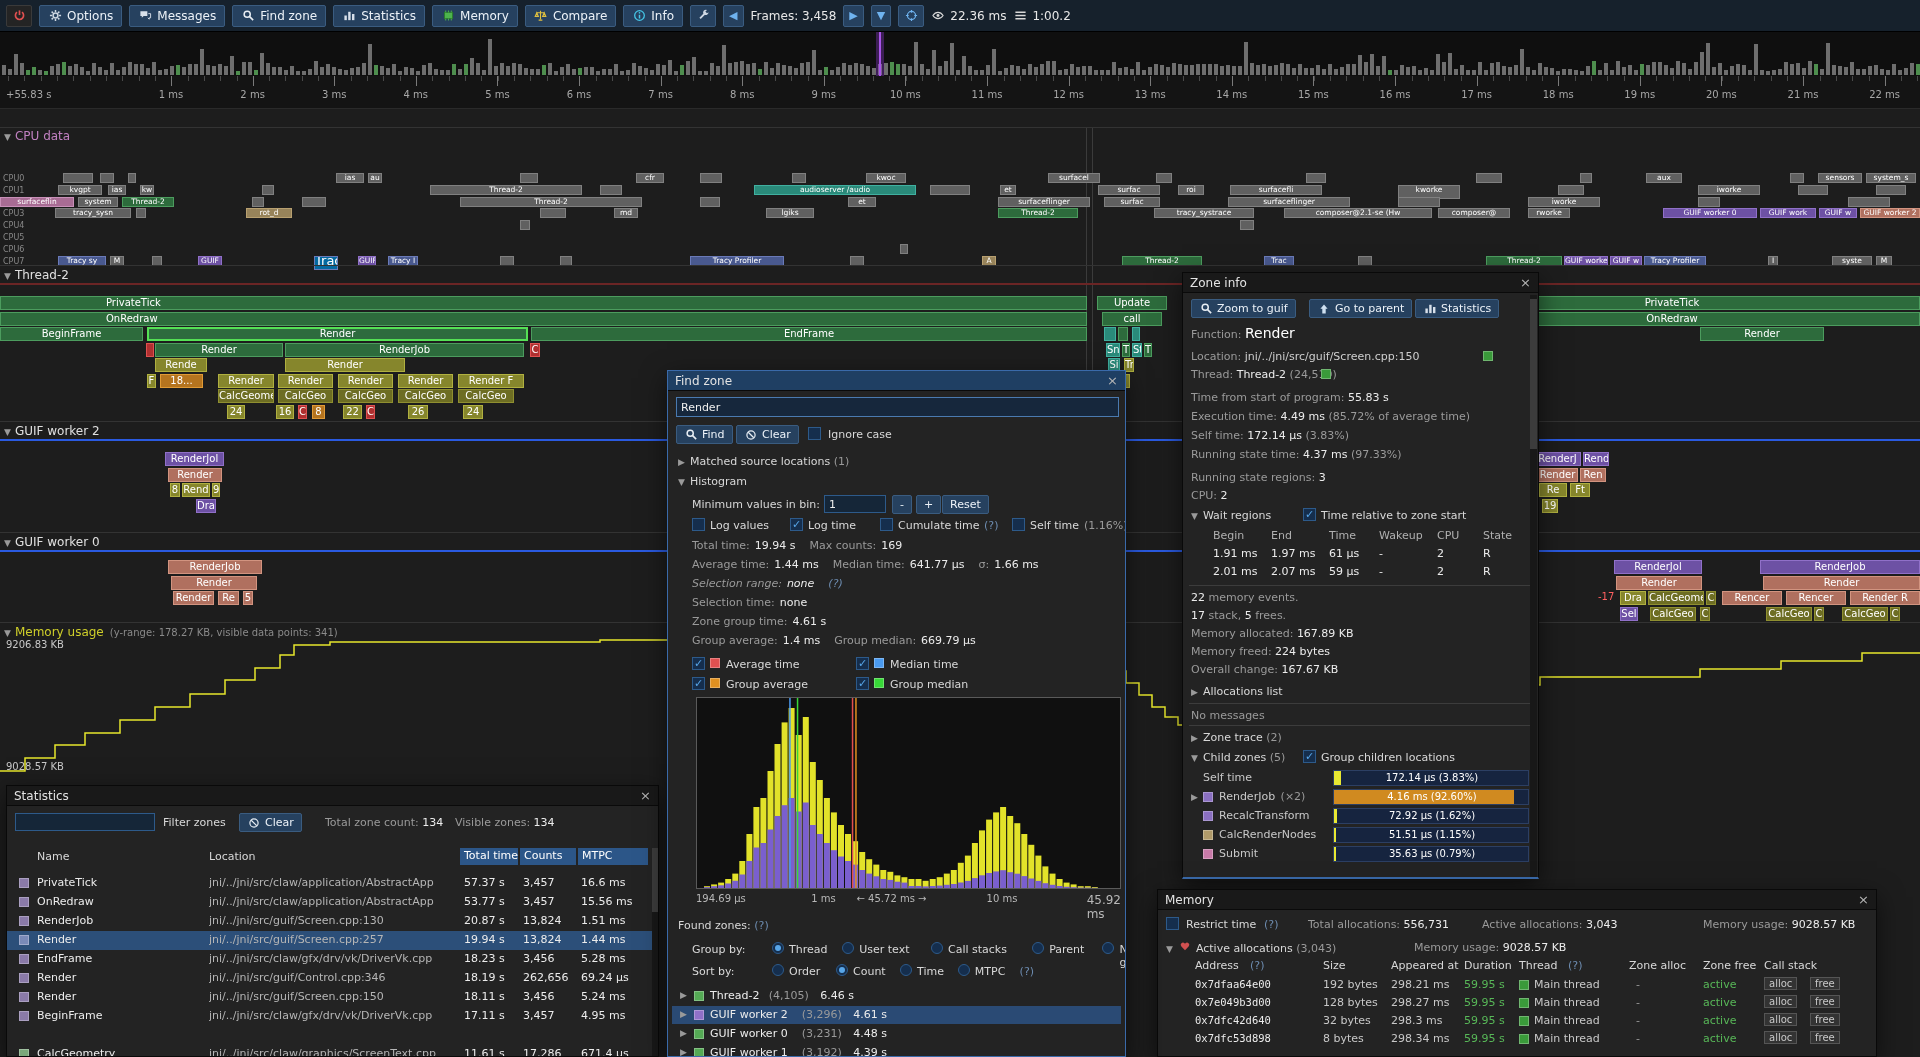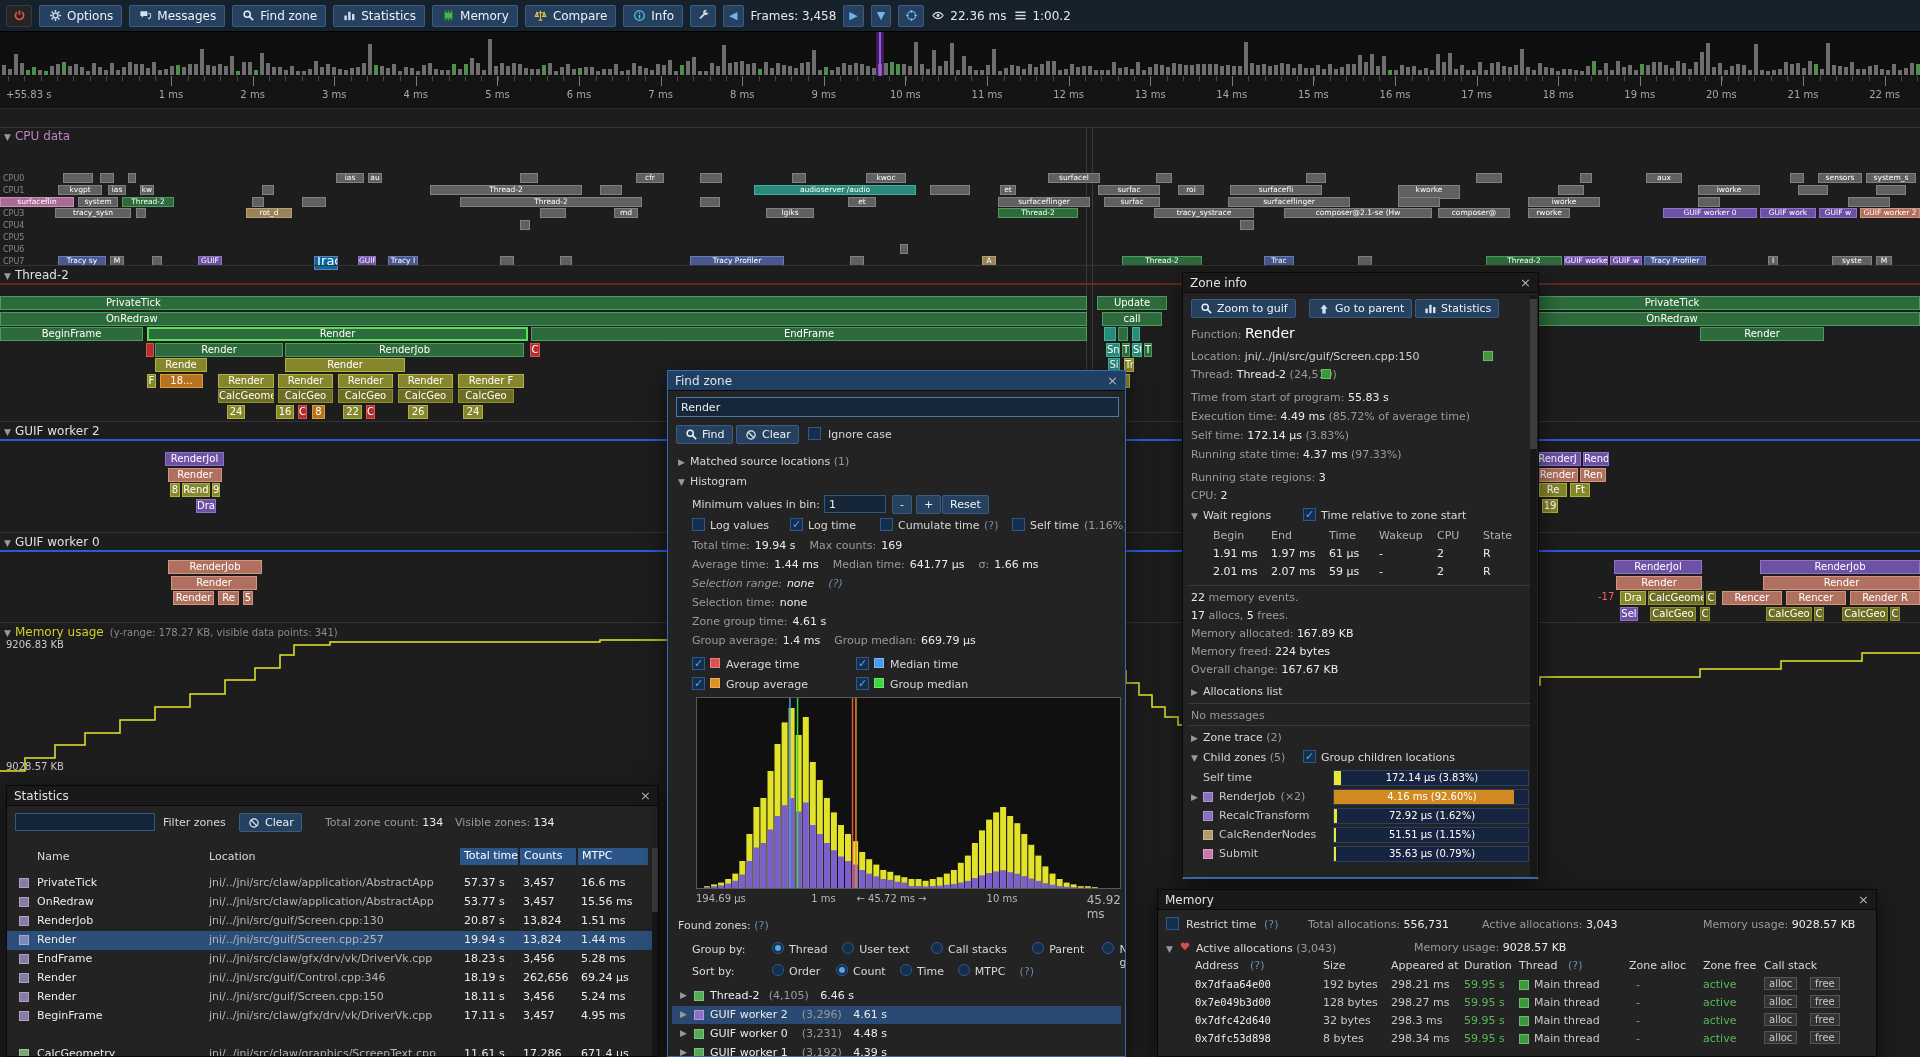--- a/index.html
+++ b/index.html
@@ -1271,21 +1271,21 @@
       <div style="position: absolute; left: 0px; top: 292px; width: 357px; height: 16px;">
         <span style="position: absolute; left: 30px; top: 0px; color: rgb(236, 236, 236);">2.01 ms</span>
         <span style="position: absolute; left: 88px; top: 0px; color: rgb(236, 236, 236);">2.07 ms</span>
         <span style="position: absolute; left: 146px; top: 0px; color: rgb(236, 236, 236);">59 µs</span>
         <span style="position: absolute; left: 196px; top: 0px; color: rgb(236, 236, 236);">-</span>
         <span style="position: absolute; left: 254px; top: 0px; color: rgb(236, 236, 236);">2</span>
         <span style="position: absolute; left: 300px; top: 0px; color: rgb(236, 236, 236);">R</span>
       </div>
       <div style="position: absolute; left: 6px; top: 312px; right: 6px; height: 1px; background: rgb(60, 60, 60);"></div>
       <div style="position: absolute; left: 8px; top: 318px;"><span style="color: rgb(236, 236, 236);">22 </span><span style="color: rgb(154, 154, 154);">memory events.</span></div>
-      <div style="position: absolute; left: 8px; top: 336px;"><span style="color: rgb(236, 236, 236);">17 </span><span style="color: rgb(154, 154, 154);">allocs, </span><span style="color: rgb(236, 236, 236);">5 </span><span style="color: rgb(154, 154, 154);">frees.</span></div>
+      <div style="position: absolute; left: 8px; top: 336px;"><span style="color: rgb(236, 236, 236);">17 </span><span style="color: rgb(154, 154, 154);">stack, </span><span style="color: rgb(236, 236, 236);">5 </span><span style="color: rgb(154, 154, 154);">frees.</span></div>
       <div style="position: absolute; left: 8px; top: 354px;"><span style="color: rgb(154, 154, 154);">Memory allocated: </span><span style="color: rgb(236, 236, 236);">167.89 KB</span></div>
       <div style="position: absolute; left: 8px; top: 372px;"><span style="color: rgb(154, 154, 154);">Memory freed: </span><span style="color: rgb(236, 236, 236);">224 bytes</span></div>
       <div style="position: absolute; left: 8px; top: 390px;"><span style="color: rgb(154, 154, 154);">Overall change: </span><span style="color: rgb(236, 236, 236);">167.67 KB</span></div>
       <div style="position: absolute; left: 8px; top: 412px;"><span style="color: rgb(154, 154, 154); font-size: 9px; margin-right: 5px;">▶</span><span style="color: rgb(216, 216, 216);">Allocations list</span></div>
       <div style="position: absolute; left: 6px; top: 430px; right: 6px; height: 1px; background: rgb(60, 60, 60);"></div>
       <div style="position: absolute; left: 8px; top: 436px; color: rgb(154, 154, 154);">No messages</div>
       <div style="position: absolute; left: 6px; top: 452px; right: 6px; height: 1px; background: rgb(60, 60, 60);"></div>
       <div style="position: absolute; left: 8px; top: 458px;"><span style="color: rgb(154, 154, 154); font-size: 9px; margin-right: 5px;">▶</span><span style="color: rgb(216, 216, 216);">Zone trace </span><span style="color: rgb(154, 154, 154);">(2)</span></div>
       <div style="position: absolute; left: 8px; top: 478px;"><span style="color: rgb(154, 154, 154); font-size: 9px; margin-right: 5px;">▼</span><span style="color: rgb(216, 216, 216);">Child zones </span><span style="color: rgb(154, 154, 154);">(5)</span></div>
       <span class="chk on" style="left: 120px; top: 477px;"></span>

